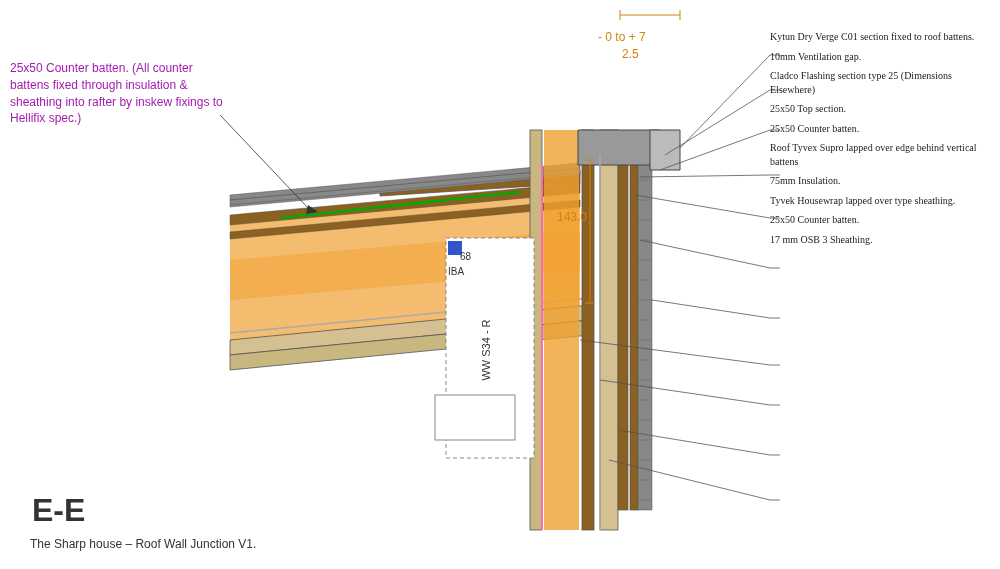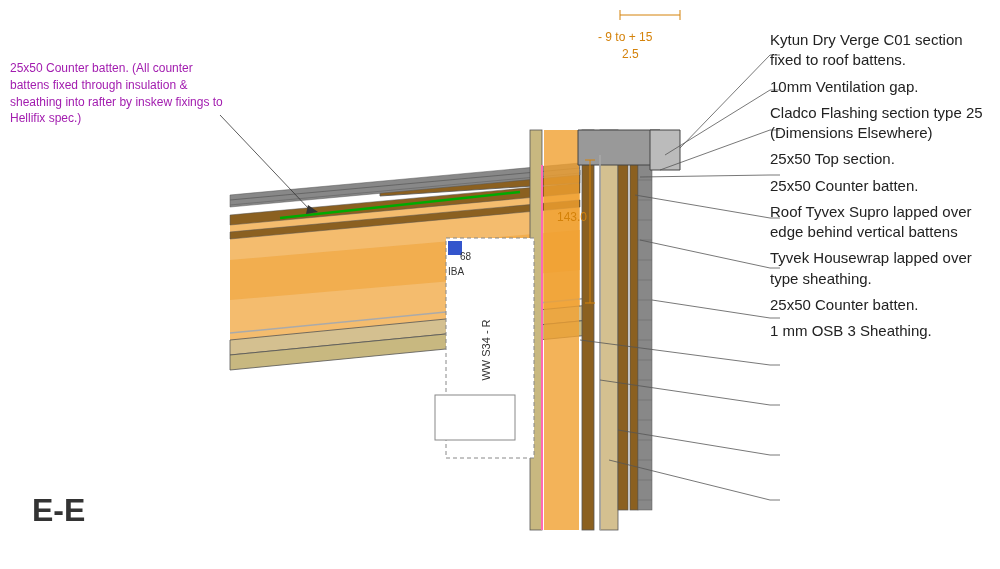--- a/index.html
+++ b/index.html
@@ -51,24 +51,25 @@
 
     
     .right-annotations {
       position: absolute;
       top: 30px;
       right: 10px;
       width: 220px;
     }
 
     .right-annotation-item {
-      font-size: 15px;
+      font-size: 10px;
       color: #222;
       line-height: 1.35;
       margin-bottom: 6px;
+      font-family: Liberation Serif, serif;
     }
 
     
     .diagram-svg {
       position: absolute;
       top: 0;
       left: 0;
       width: 1000px;
       height: 569px;
     }
@@ -190,31 +191,33 @@
     <line x1="770" y1="500" x2="780" y2="500" stroke="#555" stroke-width="0.8"></line>
 
     <line x1="220" y1="115" x2="310" y2="210" stroke="#333" stroke-width="0.8"></line>
     <polygon points="308,205 318,212 306,214" fill="#333"></polygon>
 
   </svg>
 
   <div class="left-annotation">25x50 Counter batten. (All counter battens fixed through insulation &amp; sheathing into rafter by inskew fixings to Hellifix spec.)</div>
 
   <div style="position:absolute; top:12px; left:622px; font-size:12px; color:#D4820A; font-family:Arial;margin-top:35px;">2.5</div>
-  <div style="position:absolute; top:30px; left:598px; font-size:12px; color:#D4820A; font-family:Arial;">- 9  to + 15</div>
+  <div style="position:absolute; top:30px; left:598px; font-size:12px; color:#D4820A; font-family:Arial;">- 0  to + 7</div>
   <div style="position:absolute; top:210px; left:557px; font-size:12px; color:#D4820A; font-family:Arial;text-align:right;">143.0</div>
 
   <div class="right-annotations">
     <div class="right-annotation-item">Kytun Dry Verge C01 section fixed to roof battens.</div>
     <div class="right-annotation-item">10mm Ventilation gap.</div>
     <div class="right-annotation-item">Cladco Flashing section type 25 (Dimensions Elsewhere)</div>
     <div class="right-annotation-item">25x50 Top section.</div>
     <div class="right-annotation-item">25x50 Counter batten.</div>
     <div class="right-annotation-item">Roof Tyvex Supro lapped over edge behind vertical battens</div>
+    <div class="right-annotation-item">75mm Insulation.</div>
     <div class="right-annotation-item">Tyvek Housewrap lapped over type sheathing.</div>
     <div class="right-annotation-item">25x50 Counter batten.</div>
-    <div class="right-annotation-item">1 mm OSB 3 Sheathing.</div>
+    <div class="right-annotation-item">17 mm OSB 3 Sheathing.</div>
   </div>
 
   <div class="bottom-left-label">E-E</div>
 
+  <div class="bottom-caption">The Sharp house – Roof Wall Junction V1.</div>
 
 </div>
 
 </body></html>

